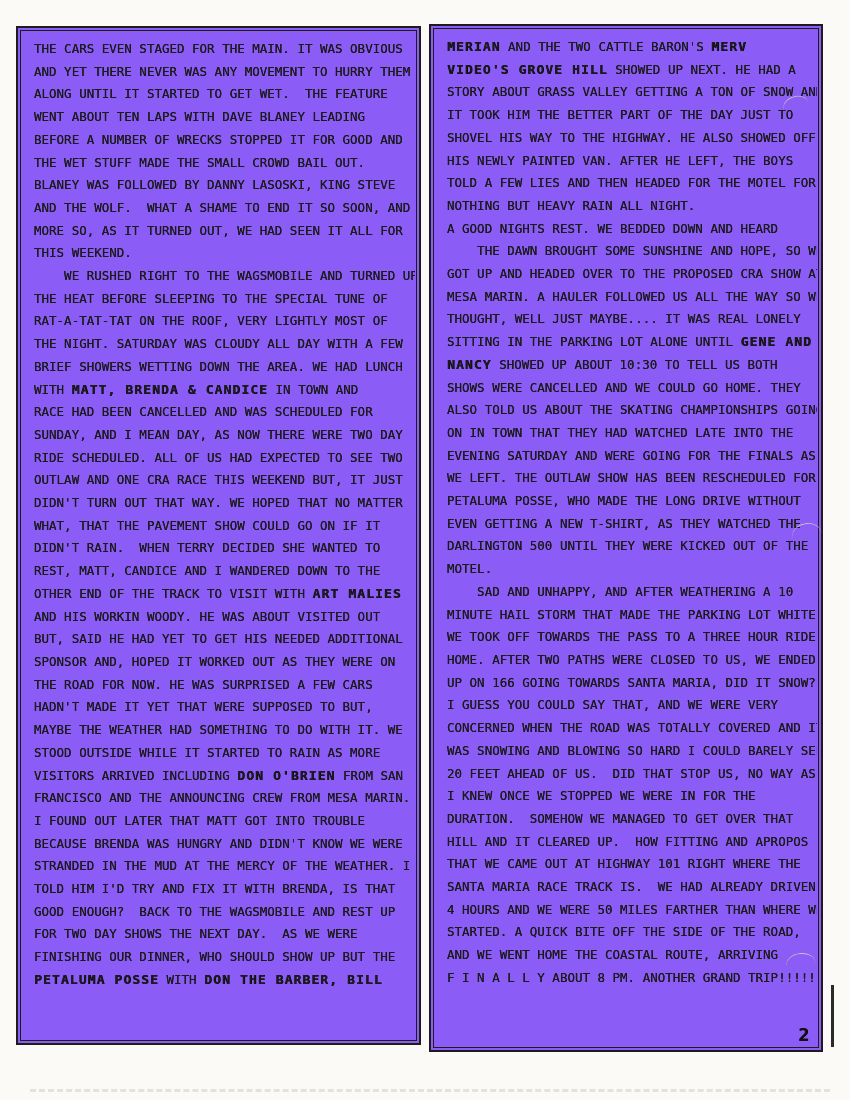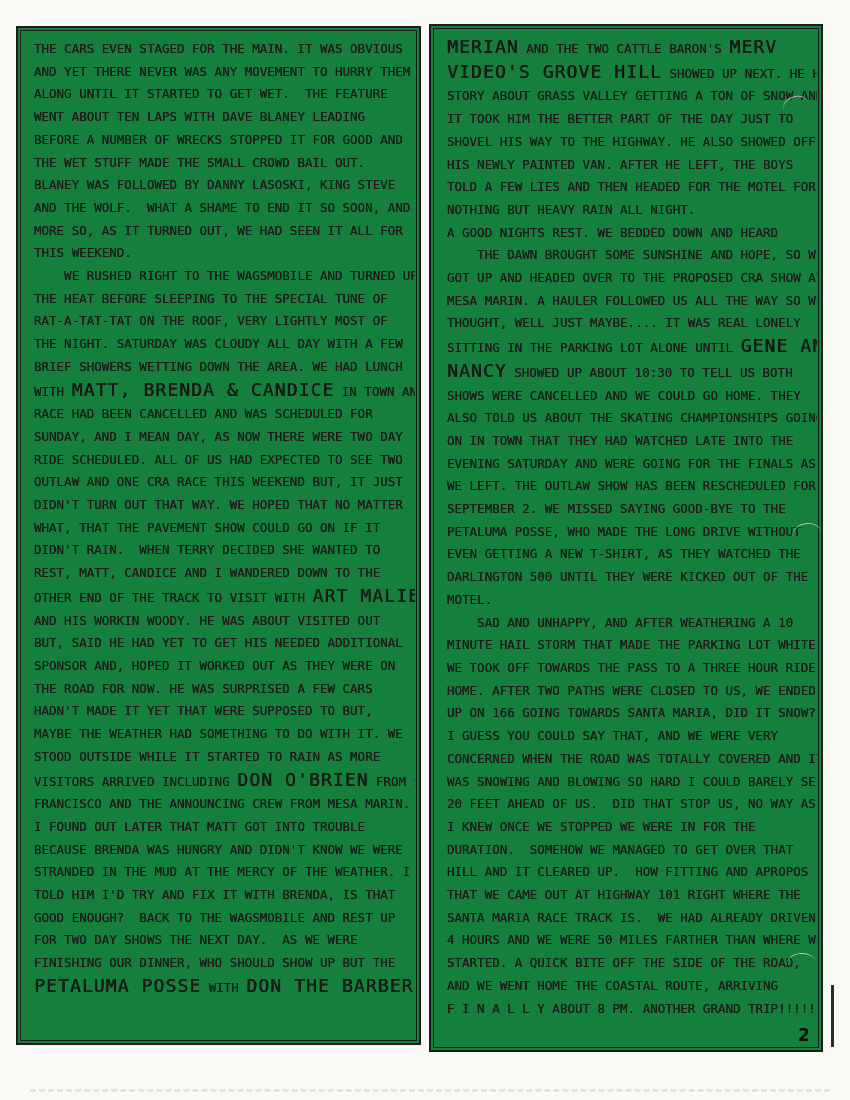--- a/index.html
+++ b/index.html
@@ -9,21 +9,21 @@
     font-family:"DejaVu Sans Mono", monospace;
     position:relative; overflow:hidden;
   }
   .page { position:absolute; inset:0; }
 
   .column {
     position:absolute;
     border:2.5px solid #1c1c1c;
     padding:2px;
     box-sizing:border-box;
-    background:#15803d;
+    background:#8b5cf6;
   }
   .column-inner {
     border:1px solid #1c1c1c;
     box-sizing:border-box;
     width:100%; height:100%;
     overflow:hidden;
     position:relative;
   }
   .col-left  { left:16px;  top:26px; width:405px; height:1019px; }
   .col-right { left:429px; top:24px; width:394px; height:1028px; }
@@ -31,22 +31,22 @@
   .text-block {
     position:absolute; left:13px; top:7px; right:1px; bottom:0;
     overflow:hidden;
     color:#1b1b1b;
     font-size:12.5px;
     line-height:22.7px;
     text-shadow:0 0 0.45px #1b1b1b;
   }
   .line { white-space:pre; }
   .b {
-    font-weight:normal;
-    font-size:18px;
+    font-weight:bold;
+    font-size:13px;
     letter-spacing:1.1px;
     text-shadow:0.4px 0 0 #000;
   }
 
   .page-number {
     position:absolute; right:9px; bottom:2px;
     font-size:18px; font-weight:bold; color:#111;
     text-shadow:0.5px 0 0 #000;
   }
 
@@ -139,21 +139,20 @@
           <div class="line"><span>GOT UP AND HEADED OVER TO THE PROPOSED CRA SHOW AT</span></div>
           <div class="line"><span>MESA MARIN. A HAULER FOLLOWED US ALL THE WAY SO WE</span></div>
           <div class="line"><span>THOUGHT, WELL JUST MAYBE.... IT WAS REAL LONELY</span></div>
           <div class="line"><span>SITTING IN THE PARKING LOT ALONE UNTIL </span><span class="b">GENE AND</span></div>
           <div class="line"><span class="b">NANCY</span><span> SHOWED UP ABOUT 10:30 TO TELL US BOTH</span></div>
           <div class="line"><span>SHOWS WERE CANCELLED AND WE COULD GO HOME. THEY</span></div>
           <div class="line"><span>ALSO TOLD US ABOUT THE SKATING CHAMPIONSHIPS GOING</span></div>
           <div class="line"><span>ON IN TOWN THAT THEY HAD WATCHED LATE INTO THE</span></div>
           <div class="line"><span>EVENING SATURDAY AND WERE GOING FOR THE FINALS AS</span></div>
           <div class="line"><span>WE LEFT. THE OUTLAW SHOW HAS BEEN RESCHEDULED FOR</span></div>
-          <div class="line"><span>SEPTEMBER 2. WE MISSED SAYING GOOD-BYE TO THE</span></div>
           <div class="line"><span>PETALUMA POSSE, WHO MADE THE LONG DRIVE WITHOUT</span></div>
           <div class="line"><span>EVEN GETTING A NEW T-SHIRT, AS THEY WATCHED THE</span></div>
           <div class="line"><span>DARLINGTON 500 UNTIL THEY WERE KICKED OUT OF THE</span></div>
           <div class="line"><span>MOTEL.</span></div>
           <div class="line"><span>    SAD AND UNHAPPY, AND AFTER WEATHERING A 10</span></div>
           <div class="line"><span>MINUTE HAIL STORM THAT MADE THE PARKING LOT WHITE,</span></div>
           <div class="line"><span>WE TOOK OFF TOWARDS THE PASS TO A THREE HOUR RIDE</span></div>
           <div class="line"><span>HOME. AFTER TWO PATHS WERE CLOSED TO US, WE ENDED</span></div>
           <div class="line"><span>UP ON 166 GOING TOWARDS SANTA MARIA, DID IT SNOW?</span></div>
           <div class="line"><span>I GUESS YOU COULD SAY THAT, AND WE WERE VERY</span></div>

